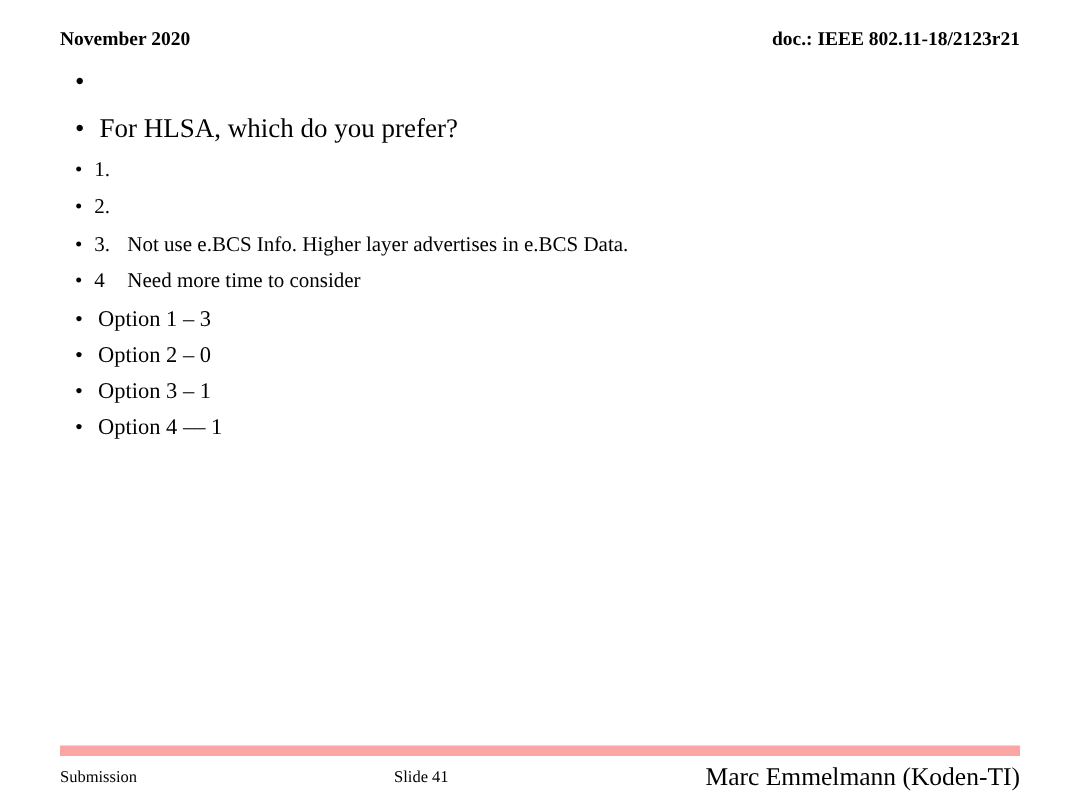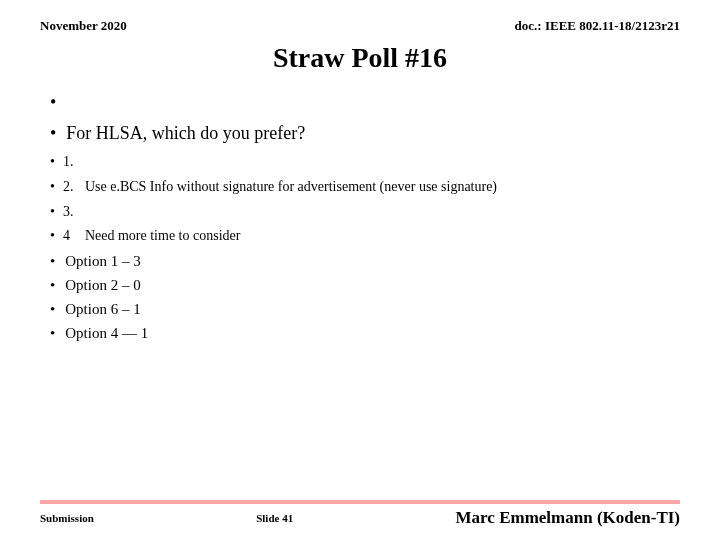--- a/index.html
+++ b/index.html
@@ -126,25 +126,24 @@
     }
 
     .option-text {
       font-size: 15px;
     }
 
     .footer {
       display: flex;
       justify-content: space-between;
       align-items: center;
-      border-top: 4px solid #fca5a5;
+      border-top: 7px solid #fca5a5;
       padding-top: 4px;
       margin-top: 4px;
       font-size: 11px;
-      font-weight: bold;
     }
 
     .footer-left {
       font-size: 11px;
     }
 
     .footer-center {
       font-size: 11px;
     }
 
@@ -155,23 +154,20 @@
 </head>
 <body>
 
 <div class="page">
 
   <div class="header">
     <span>November 2020</span>
     <span>doc.: IEEE 802.11-18/2123r21</span>
   </div>
 
-  <div class="title-section">
-    <span class="main-title">Straw Poll #16</span>
-  </div>
 
   <div class="content">
 
     <ul class="bullet-main">
       <li>
         <span class="bullet-dot">•</span>
       </li>
       <li>
         <span class="bullet-dot">•</span>
         <span class="bullet-text">For HLSA, which do you prefer?</span>
@@ -179,45 +175,45 @@
     </ul>
 
     <ul class="sub-list">
       <li>
         <span class="sub-dot">•</span>
         <span class="sub-num">1.</span>
       </li>
       <li>
         <span class="sub-dot">•</span>
         <span class="sub-num">2.</span>
-        <span class="sub-text">Use e.BCS Info without signature for advertisement (never use signature)</span>
       </li>
       <li>
         <span class="sub-dot">•</span>
         <span class="sub-num">3.</span>
+        <span class="sub-text">Not use e.BCS Info. Higher layer advertises in e.BCS Data.</span>
       </li>
       <li>
         <span class="sub-dot">•</span>
         <span class="sub-num">4</span>
         <span class="sub-text">Need more time to consider</span>
       </li>
     </ul>
 
     <div class="options-section">
       <div class="option-item">
         <span class="option-bullet">•</span>
         <span class="option-text">Option 1 – 3</span>
       </div>
       <div class="option-item">
         <span class="option-bullet">•</span>
         <span class="option-text">Option 2 – 0</span>
       </div>
       <div class="option-item">
         <span class="option-bullet">•</span>
-        <span class="option-text">Option 6 – 1</span>
+        <span class="option-text">Option 3 – 1</span>
       </div>
       <div class="option-item">
         <span class="option-bullet">•</span>
         <span class="option-text">Option 4 –– 1</span>
       </div>
     </div>
 
   </div>
 
   <div class="footer">

